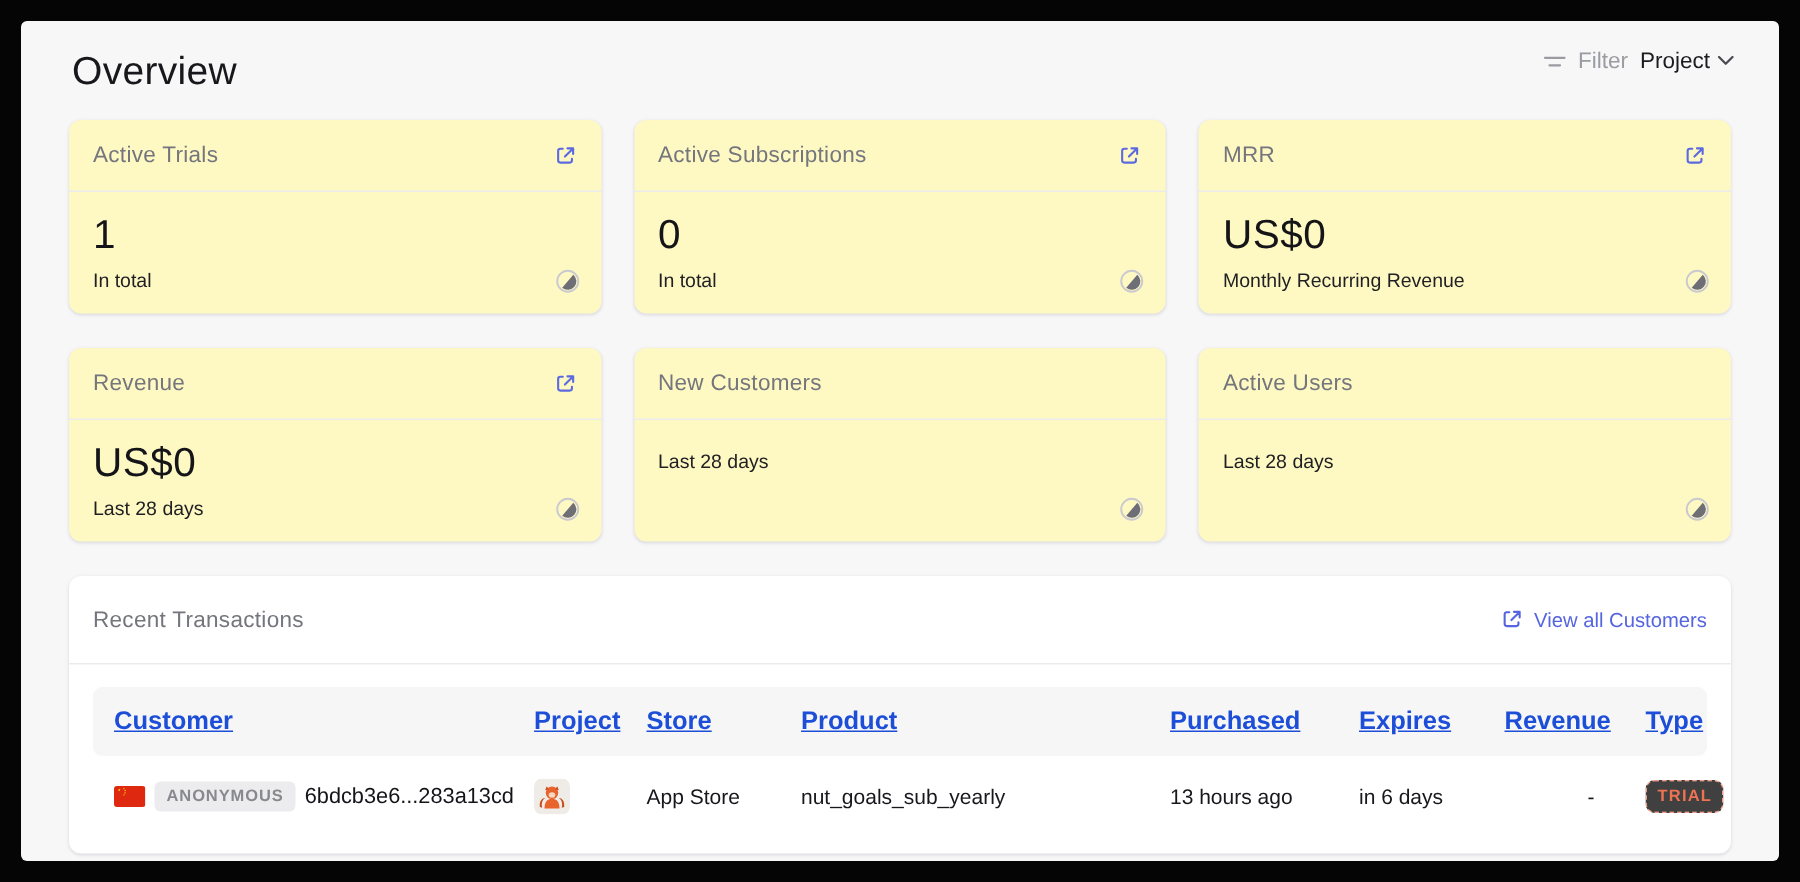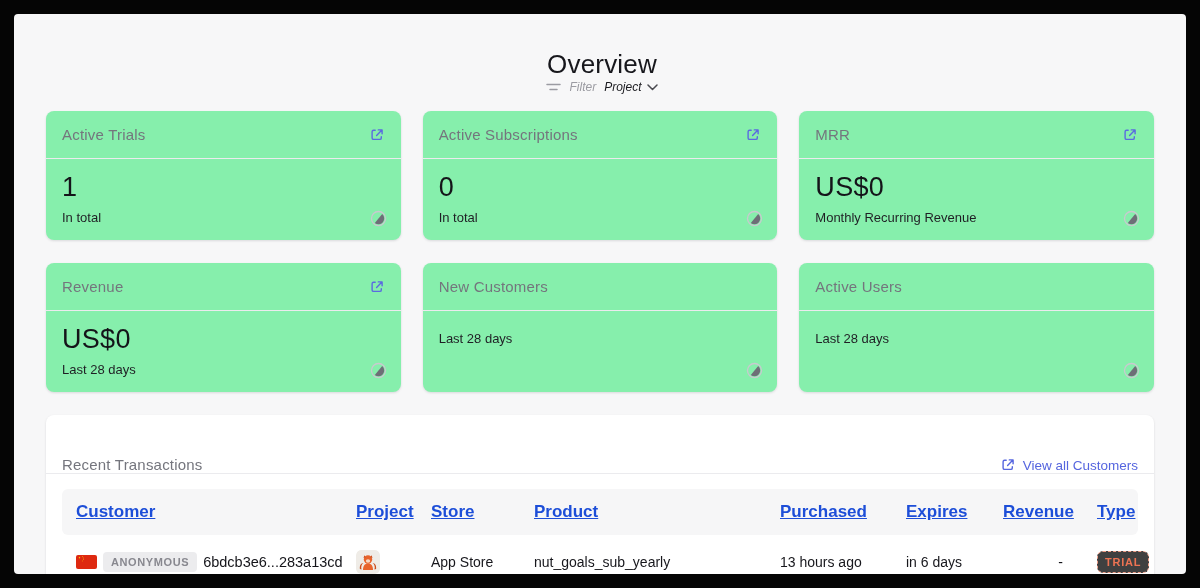--- a/index.html
+++ b/index.html
@@ -1,40 +1,40 @@
 <!DOCTYPE html>
 <html><head>
 <meta charset="utf-8">
 <style>
   * { margin:0; padding:0; box-sizing:border-box; }
   html,body { width:1200px; height:588px; }
   body { background:#050505; position:relative; font-family:"Liberation Sans", sans-serif; }
   .page { position:absolute; inset:14px; background:#f7f7f8; border-radius:4px; overflow:hidden; }
 
   
-  .topbar { display:flex; justify-content:space-between; align-items:center; padding:35px 30px 0 34px;flex-direction:column; }
+  .topbar { display:flex; justify-content:space-between; align-items:flex-start; padding:18px 30px 0 34px; }
   .page-title { font-size:26px; font-weight:500; color:#17171c; letter-spacing:.2px; }
-  .filter-group { display:flex; align-items:center; gap:8px; font-size:12px;font-style:italic; }
+  .filter-group { display:flex; align-items:center; gap:8px; font-size:15px; }
   .filter-label { color:#9b9ba2; }
   .filter-value { color:#1b1b20; font-weight:500; display:flex; align-items:center; gap:5px; cursor:pointer; }
 
   
   .cards-grid { display:grid; grid-template-columns:repeat(3,1fr); gap:22px; margin:17px 32px 0; }
   .cards-grid + .cards-grid { margin-top:23px; }
-  .card { background:#86efac; border-radius:8px; box-shadow:0 1px 3px rgba(25,25,35,.08), 0 1px 2px rgba(25,25,35,.05); }
+  .card { background:#fef9c3; border-radius:8px; box-shadow:0 1px 3px rgba(25,25,35,.08), 0 1px 2px rgba(25,25,35,.05); }
   .card-head { height:48px; display:flex; align-items:center; justify-content:space-between; padding:0 16px; border-bottom:1px solid #ebebee; }
   .card-title { color:#74757d; font-size:15px; letter-spacing:.2px; }
   .card-body { position:relative; height:81px; padding:13px 16px 0; }
   .metric-value { font-size:27px; font-weight:500; color:#141419; letter-spacing:.3px; }
   .metric-subtitle { margin-top:7px; font-size:13px; color:#1f1f24; }
   .half-icon { position:absolute; right:14px; bottom:13px; width:17px; height:17px; }
 
   
   .tx-card { margin:23px 32px 0; background:#fff; border-radius:8px; box-shadow:0 1px 3px rgba(25,25,35,.08), 0 1px 2px rgba(25,25,35,.05); }
-  .tx-head { height:59px; display:flex; align-items:flex-end; justify-content:space-between; padding:0 16px; border-bottom:1px solid #ebebee; }
+  .tx-head { height:59px; display:flex; align-items:center; justify-content:space-between; padding:0 16px; border-bottom:1px solid #ebebee; }
   .tx-title { color:#74757d; font-size:15px; letter-spacing:.2px; }
   .tx-link { display:flex; align-items:center; gap:7px; color:#5565df; font-size:13.5px; cursor:pointer; text-decoration:none; }
 
   .tx-table { padding:15px 16px 16px; }
   .table-grid { display:grid; grid-template-columns:280px 75px 103px 246px 126px 97px 60px auto; align-items:center; padding-left:14px; }
   .thead-row { background:#f6f6f7; border-radius:6px; height:46px; font-size:17px; font-weight:700; color:#1d4ed8;text-decoration:underline; }
   .th-revenue { text-align:right; }
   .th-type, .td-type { padding-left:34px; }
   .tbody-row { height:44px; margin-top:5px; font-size:14px; color:#17171c; }
   .customer-cell { display:flex; align-items:center; gap:6px; }

